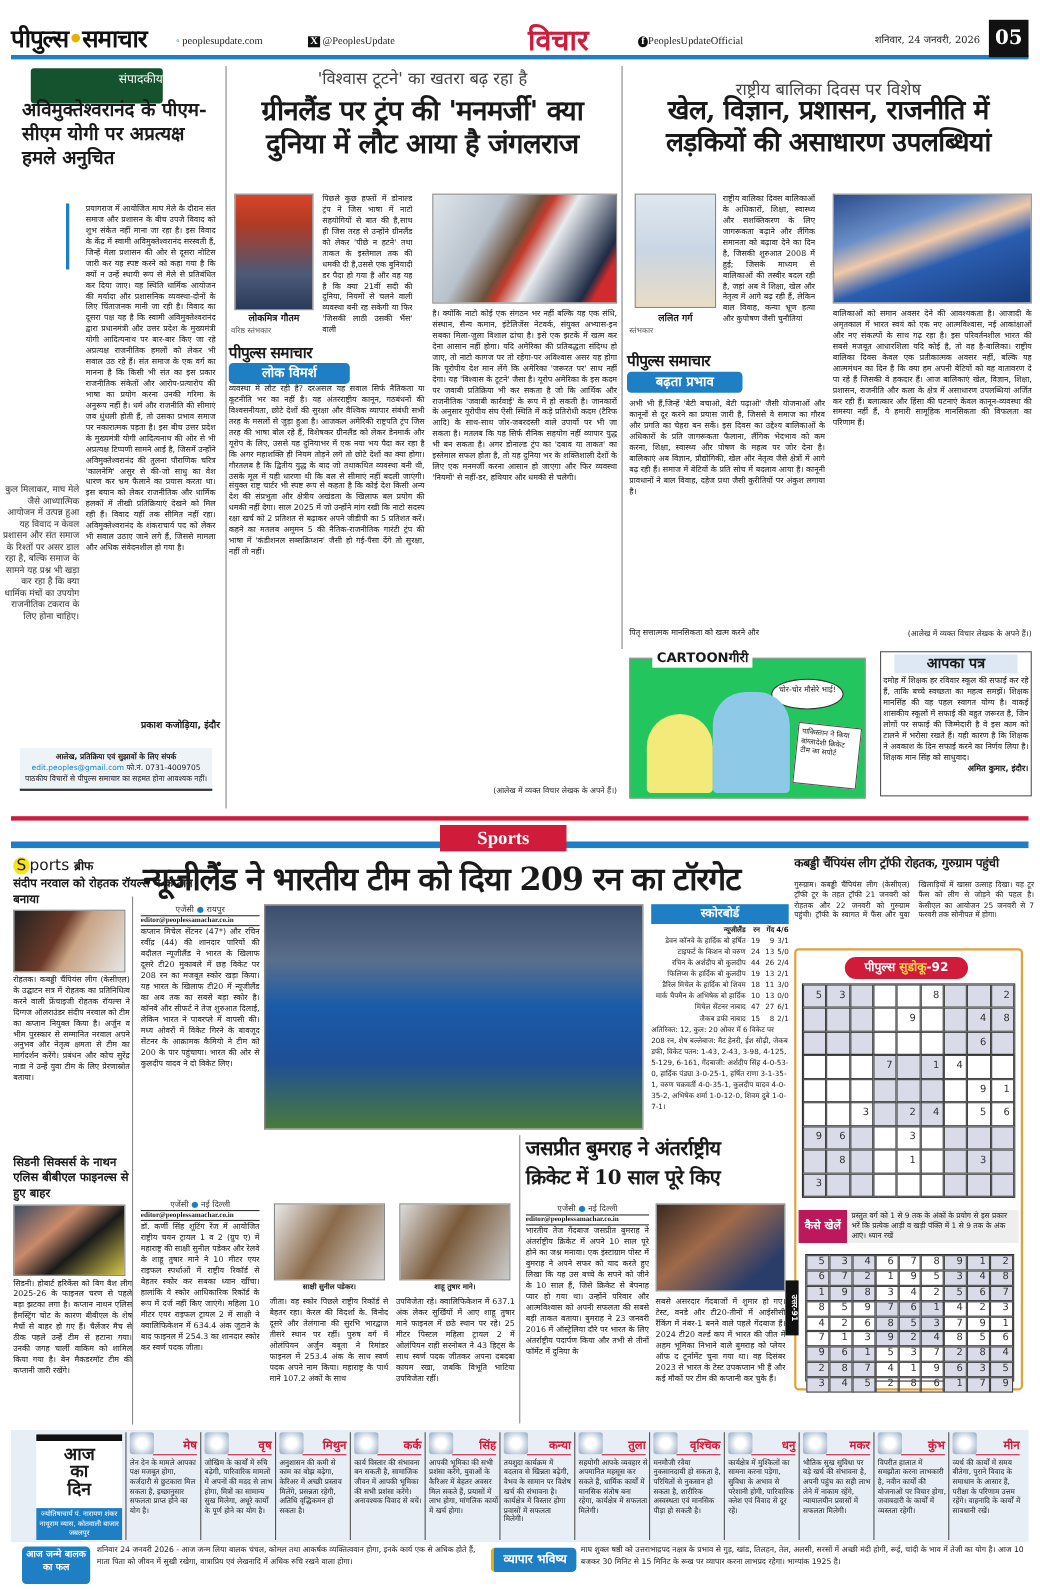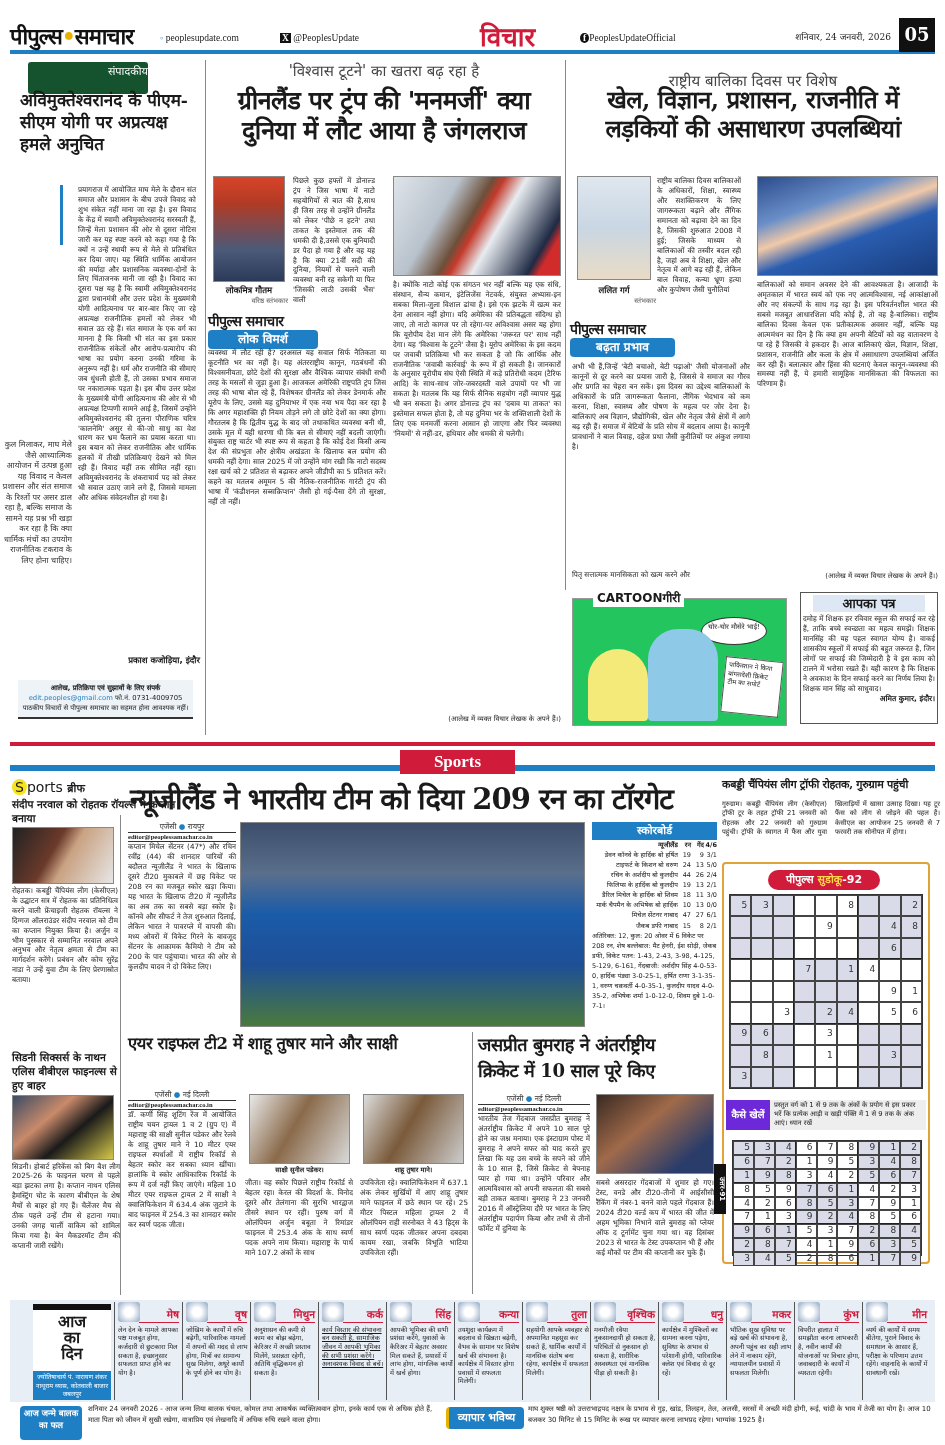--- a/index.html
+++ b/index.html
@@ -22,21 +22,21 @@
 #ed-sig{left:90px;top:655px;width:110px;text-align:right;font-weight:bold;font-size:8.5px}
 #ed-contact{left:18px;top:680px;width:175px;background:#eef3f8;border-bottom:2px solid #333;text-align:center;font-size:6.8px;padding:3px 2px;line-height:1.5}
 .vrule{position:absolute;width:1px;background:#888}
 
 .kicker{font-size:15px;color:#444;text-align:center;font-family:"DejaVu Sans",sans-serif}
 .bighead{font-size:25px;font-weight:bold;line-height:1.2;text-align:center;font-family:"DejaVu Serif",serif;letter-spacing:-0.5px}
 .photo{background:linear-gradient(135deg,#8aa0b8,#c9d3de 40%,#5a6d85);border:1px solid #888}
 .author-photo{background:linear-gradient(180deg,#d8442a 0%,#b23a24 25%,#4a5a78 70%,#2c3a5a)}
 .author-photo2{background:linear-gradient(180deg,#dfe7ef 0%,#c9d6e3 50%,#e9dcc6)}
 .pname{text-align:center;font-weight:bold;font-size:8.5px}
-.prole{text-align:right;font-size:7px;color:#555}
+.prole{text-align:left;font-size:7px;color:#555}
 .badge-blue{background:#1e7fc4;color:#fff;font-weight:bold;text-align:center;border-radius:4px;font-family:"DejaVu Serif",serif}
 .minilogo{font-family:"DejaVu Serif",serif;font-weight:bold;font-size:14px;letter-spacing:-0.5px}
 
 #cartoon{left:572px;top:598px;width:215px;height:128px;border:1px solid #999;background:#22c55e}
 #cartoon-title{position:absolute;left:20px;top:-8px;background:#fff;padding:0 4px;font-weight:bold;font-size:12px}
 #letter{left:800px;top:592px;width:138px;height:132px;border:1px solid #555;padding:2px}
 #letter-title{background:#dde8f4;text-align:center;font-size:13px;font-weight:bold;margin:0 10px 2px}
 
 #redline{left:10px;top:742px;width:925px;height:4px;background:#d01b3a}
 #sports-bar{left:10px;top:765px;width:925px;height:6px;background:#1e7fc4}
@@ -58,21 +58,21 @@
 #kab-head{left:722px;top:778px;width:220px;font-size:11px;font-weight:bold;font-family:"DejaVu Serif",serif;white-space:nowrap;letter-spacing:-0.3px}
 #kab-body{left:722px;top:800px;width:218px;column-count:2;column-gap:8px;font-size:6.8px}
 
 #sudoku-box{left:722px;top:862px;width:208px;height:402px;border:2px solid #e1a23a;border-radius:4px}
 #sudoku-tag{position:absolute;left:44px;top:6px;width:112px;height:20px;background:#d01b3a;color:#fff;border-radius:10px;text-align:center;font-weight:bold;font-size:11px;line-height:20px}
 #sudoku-tag .y{color:#ffd84a}
 .grid{position:absolute;display:grid;grid-template-columns:repeat(9,1fr);border:1.5px solid #333}
 .cell{border:0.5px solid #444;font-size:9px;text-align:right;padding-right:3px;font-family:"DejaVu Sans",sans-serif;color:#333;display:flex;align-items:center;justify-content:flex-end}
 .cell.sh{background:#d9dce8}
 #howto{position:absolute;left:2px;top:236px;width:200px;height:30px;background:#eee;font-size:6.8px;line-height:1.35}
-#howto-label{position:absolute;left:0;top:0;width:44px;height:30px;background:#6d28d9;color:#fff;font-weight:bold;font-size:10px;text-align:center;line-height:30px}
+#howto-label{position:absolute;left:0;top:0;width:44px;height:30px;background:#be185d;color:#fff;font-weight:bold;font-size:10px;text-align:center;line-height:30px}
 #howto-text{position:absolute;left:48px;top:1px;right:2px}
 #ans-label{position:absolute;left:-10px;top:300px;width:12px;height:50px;background:#111;color:#fff;font-size:7px;writing-mode:vertical-rl;text-align:center;font-weight:bold}
 
 .subhead{font-size:16.5px;font-weight:bold;font-family:"DejaVu Serif",serif;line-height:1.45;letter-spacing:-0.4px;white-space:nowrap}
 
 #horo{left:10px;top:1300px;width:925px;height:102px;background:#e8eef6}
 #aaj{position:absolute;left:23px;top:4px;width:78px;height:96px;background:#fff;border-top:6px solid #111;text-align:center}
 #aaj-title{font-size:16px;font-weight:bold;line-height:1.0;font-family:"DejaVu Serif",serif;padding-top:4px}
 #aaj-astro{position:absolute;left:0;bottom:0;width:100%;background:#1e7fc4;color:#fff;font-size:6.3px;line-height:1.3;padding:2px}
 .sign{position:absolute;top:2px;width:67px;height:98px;border-left:1px solid #555;padding-left:3px}
@@ -415,21 +415,20 @@
       <div class="cell">2</div>
       <div class="cell">8</div>
       <div class="cell" style="border-right: 1.5px solid rgb(34, 34, 34);">6</div>
       <div class="cell sh">1</div>
       <div class="cell sh">7</div>
       <div class="cell sh">9</div>
     </div>
 </div>
 
 <div class="abs subhead" style="left:128px;top:1032px">
-  <div>एयर राइफल टी2 में शाहू तुषार माने और साक्षी</div>
 </div>
 <div class="abs" style="left:128px;top:1090px;width:108px">
   <div class="dateline"><span>एजेंसी</span> <span class="bd">●</span> <span>नई दिल्ली</span></div>
   <div class="email">editor@peoplessamachar.co.in</div>
   <div class="col-text" style="height:190px;overflow:hidden">डॉ. कर्णी सिंह शूटिंग रेंज में आयोजित राष्ट्रीय चयन ट्रायल 1 व 2 (ग्रुप ए) में महाराष्ट्र की साक्षी सुनील पडेकर और रेलवे के शाहू तुषार माने ने 10 मीटर एयर राइफल स्पर्धाओं में राष्ट्रीय रिकॉर्ड से बेहतर स्कोर कर सबका ध्यान खींचा। हालांकि ये स्कोर आधिकारिक रिकॉर्ड के रूप में दर्ज नहीं किए जाएंगे। महिला 10 मीटर एयर राइफल ट्रायल 2 में साक्षी ने क्वालिफिकेशन में 634.4 अंक जुटाने के बाद फाइनल में 254.3 का शानदार स्कोर कर स्वर्ण पदक जीता।</div>
 </div>
 <div class="abs photo" style="left:249px;top:1094px;width:101px;height:70px;background:linear-gradient(120deg,#e9e9e9,#8a6a4a 45%,#d9d9d9)"></div>
 <div class="abs" style="left:249px;top:1166px;width:101px;text-align:center;font-size:6.5px;font-weight:bold">साक्षी सुनील पडेकर।</div>
 <div class="abs photo" style="left:363px;top:1094px;width:101px;height:70px;background:linear-gradient(120deg,#ddd,#7a5a3a 45%,#ccc)"></div>
 <div class="abs" style="left:363px;top:1166px;width:101px;text-align:center;font-size:6.5px;font-weight:bold">शाहू तुषार माने।</div>
@@ -455,21 +454,21 @@
         <div>आज</div>
         <div>का</div>
         <div>दिन</div>
       </div>
     <div id="aaj-astro">ज्योतिषाचार्य पं. नारायण शंकर नाथूराम व्यास, कोतवाली बाजार जबलपुर</div>
   </div>
   <div id="signs">
       <div class="sign" style="left: 104px;"><span class="sign-icon"></span><span class="sign-name">मेष</span><div class="sign-text">लेन देन के मामले आपका पक्ष मजबूत होगा, कर्जदारी से छुटकारा मिल सकता है, इच्छानुसार सफलता प्राप्त होने का योग है।</div></div>
       <div class="sign" style="left: 172px;"><span class="sign-icon"></span><span class="sign-name">वृष</span><div class="sign-text">जोखिम के कार्यों में रुचि बढ़ेगी, पारिवारिक मामलों में अपनों की मदद से लाभ होगा, मित्रों का सामान्य सुख मिलेगा, अधूरे कार्यों के पूर्ण होने का योग है।</div></div>
       <div class="sign" style="left: 240px;"><span class="sign-icon"></span><span class="sign-name">मिथुन</span><div class="sign-text">अनुशासन की कमी से काम का बोझ बढ़ेगा, केरिअर में अच्छी प्रस्ताव मिलेंगे, प्रसन्नता रहेगी, अतिथि वृद्धिकमन हो सकता है।</div></div>
-      <div class="sign" style="left: 308px; text-decoration: underline;"><span class="sign-icon"></span><span class="sign-name">कर्क</span><div class="sign-text">कार्य विस्तार की संभावना बन सकती है, सामाजिक जीवन में आपकी भूमिका की सभी प्रशंसा करेंगे। अनावश्यक विवाद से बचें।</div></div>
+      <div class="sign" style="left: 308px;"><span class="sign-icon"></span><span class="sign-name">कर्क</span><div class="sign-text">कार्य विस्तार की संभावना बन सकती है, सामाजिक जीवन में आपकी भूमिका की सभी प्रशंसा करेंगे। अनावश्यक विवाद से बचें।</div></div>
       <div class="sign" style="left: 376px;"><span class="sign-icon"></span><span class="sign-name">सिंह</span><div class="sign-text">आपकी भूमिका की सभी प्रशंसा करेंगे, युवाओं के कैरिअर में बेहतर अवसर मिल सकते हैं, प्रयासों में लाभ होगा, मांगलिक कार्यो में खर्च होगा।</div></div>
       <div class="sign" style="left: 444px;"><span class="sign-icon"></span><span class="sign-name">कन्या</span><div class="sign-text">तयशुदा कार्यक्रम में बदलाव से खिन्नता बढ़ेगी, वैभव के सामान पर विशेष खर्च की संभावना है। कार्यक्षेत्र में विस्तार होगा प्रवासों में सफलता मिलेगी।</div></div>
       <div class="sign" style="left: 512px;"><span class="sign-icon"></span><span class="sign-name">तुला</span><div class="sign-text">सहयोगी आपके व्यवहार से अपमानित महसूस कर सकते हैं, धार्मिक कार्यों में मानसिक संतोष बना रहेगा, कार्यक्षेत्र में सफलता मिलेगी।</div></div>
       <div class="sign" style="left: 580px;"><span class="sign-icon"></span><span class="sign-name">वृश्चिक</span><div class="sign-text">मनमौजी रवैया नुकसानदायी हो सकता है, परिचितों से नुकसान हो सकता है, शारीरिक अस्वस्थता एवं मानसिक पीड़ा हो सकती है।</div></div>
       <div class="sign" style="left: 648px;"><span class="sign-icon"></span><span class="sign-name">धनु</span><div class="sign-text">कार्यक्षेत्र में मुश्किलों का सामना करना पड़ेगा, सुविधा के अभाव से परेशानी होगी, पारिवारिक क्लेश एवं विवाद से दूर रहें।</div></div>
       <div class="sign" style="left: 716px;"><span class="sign-icon"></span><span class="sign-name">मकर</span><div class="sign-text">भौतिक सुख सुविधा पर बड़े खर्च की संभावना है, अपनी पहुंच का सही लाभ लेने में नाकाम रहेंगे, न्यायालयीन प्रवासों में सफलता मिलेगी।</div></div>
       <div class="sign" style="left: 784px;"><span class="sign-icon"></span><span class="sign-name">कुंभ</span><div class="sign-text">विपरीत हालात में समझौता करना लाभकारी है, नवीन कार्यों की योजनाओं पर विचार होगा, जवाबदारी के कार्यों में व्यस्तता रहेगी।</div></div>
       <div class="sign" style="left: 852px;"><span class="sign-icon"></span><span class="sign-name">मीन</span><div class="sign-text">व्यर्थ की कार्यों में समय बीतेगा, पुराने विवाद के समाधान के आसार हैं, परीक्षा के परिणाम उत्तम रहेंगे। वाहनादि के कार्यों में सावधानी रखें।</div></div>
     </div>
 </div>

